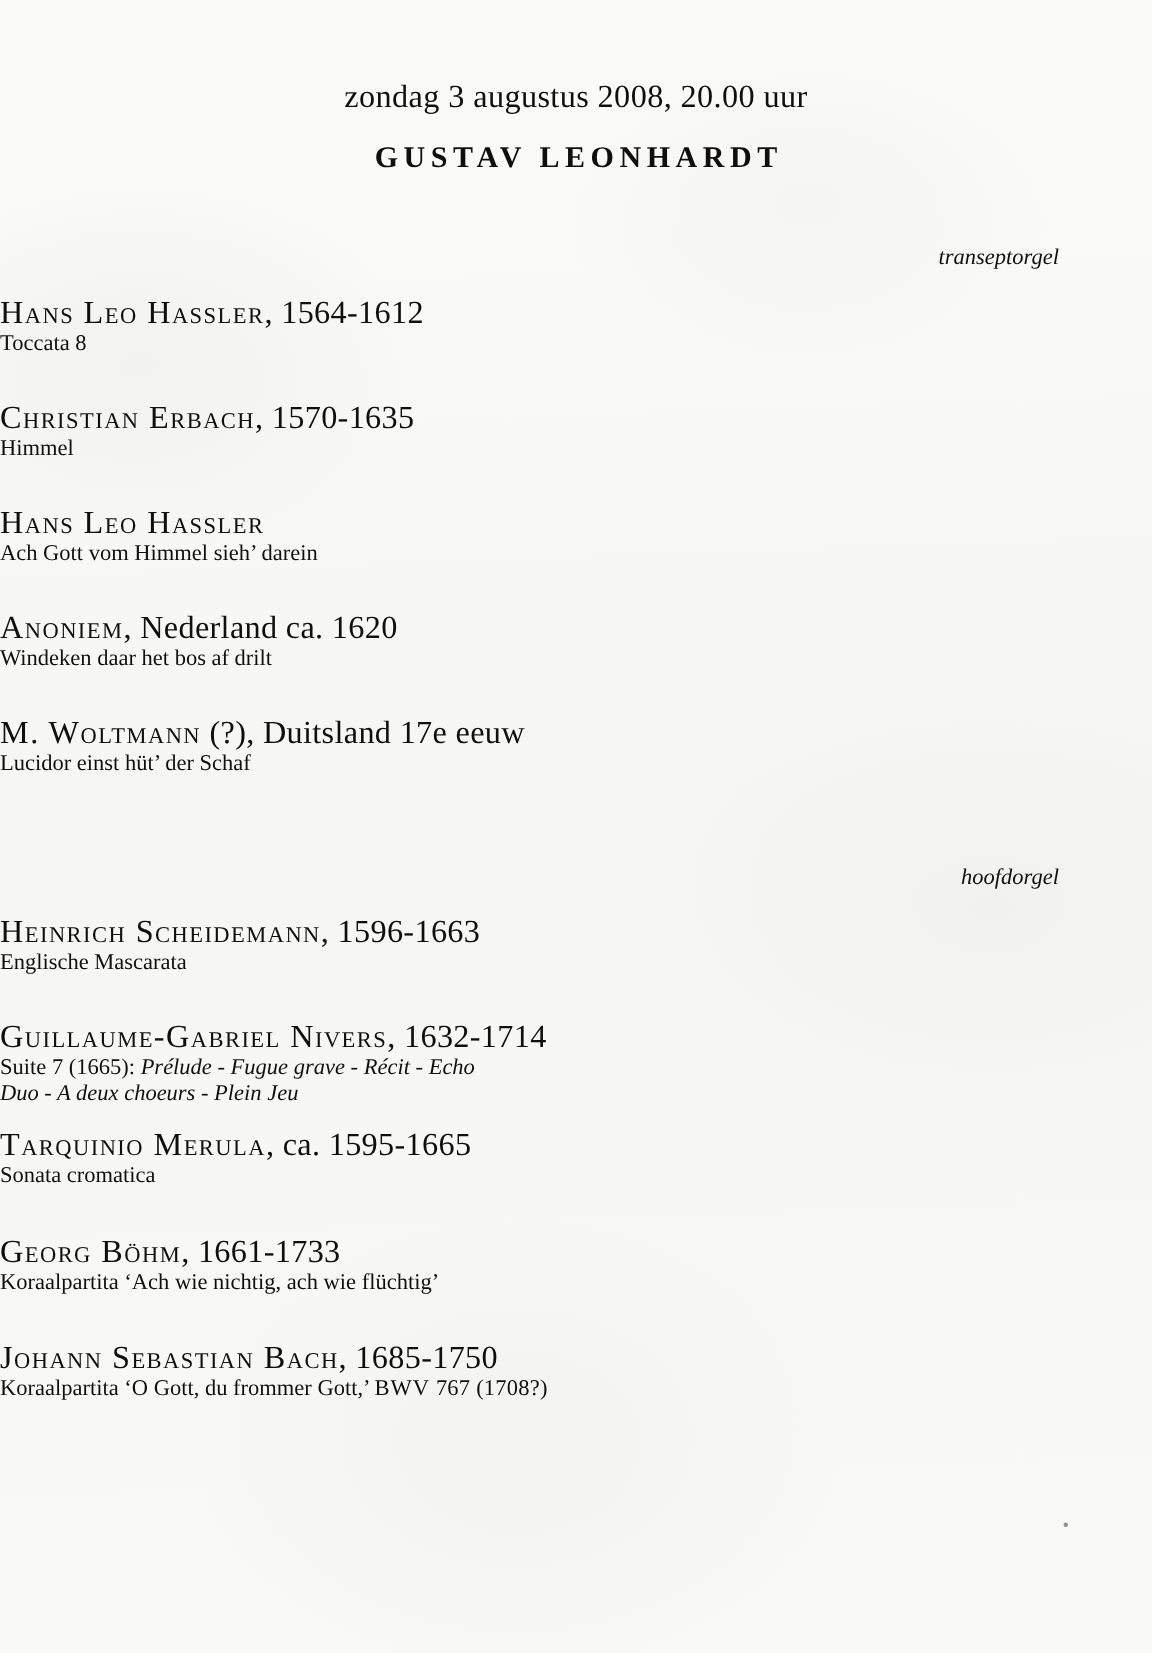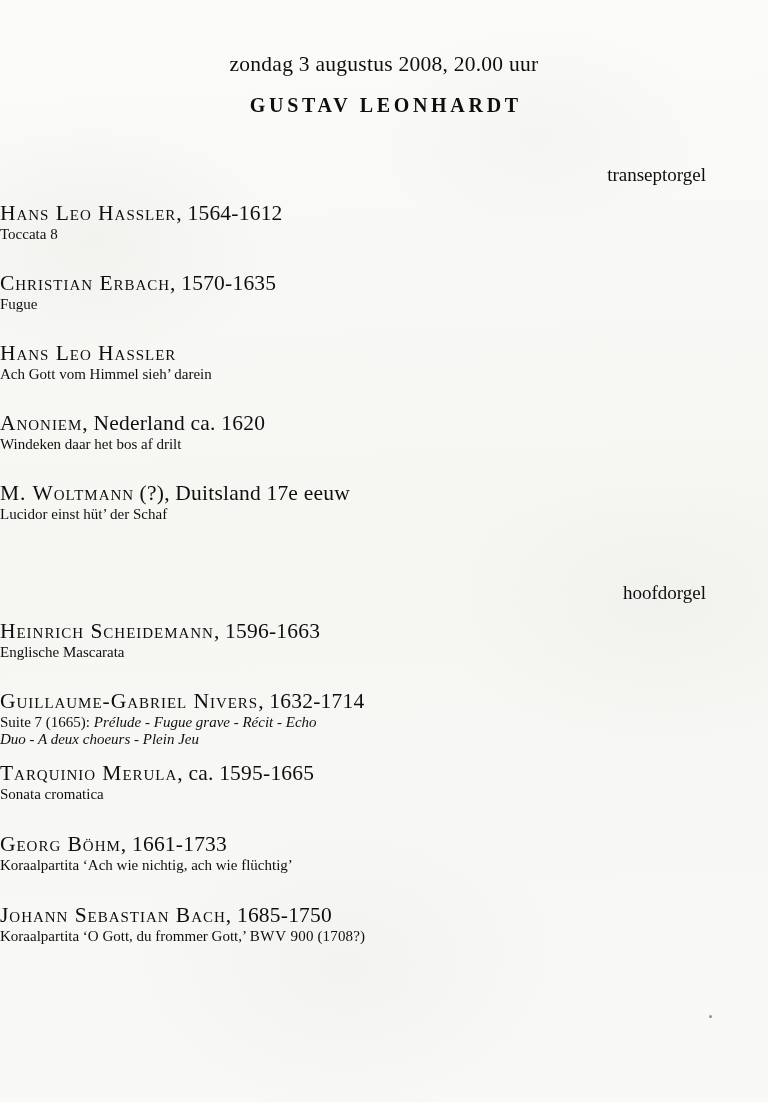--- a/index.html
+++ b/index.html
@@ -53,21 +53,22 @@
     font-weight: 700;
     letter-spacing: 0.185em;
     text-indent: 0.185em;
     margin: 0;
     padding-top: 17px;
   }
 
   
   .organ-label {
     text-align: right;
-    font-size: 19px;
+    font-style: italic;
+    font-size: 15px;
     padding-right: 62px;
     margin: 0;
   }
   .organ-label.first { padding-top: 47px; }
   .organ-label.second { padding-top: 59px; }
 
   
   .works { margin: 0; padding: 0; list-style: none; }
   .work { text-align: left; margin: 0; }
 
@@ -122,21 +123,21 @@
 
   <ul class="works">
 
     <li class="work gap-first">
       <p class="composer"><span class="sc">Hans Leo Hassler</span><span class="yr">, 1564-1612</span></p>
       <p class="title-line">Toccata 8</p>
     </li>
 
     <li class="work gap">
       <p class="composer"><span class="sc">Christian Erbach</span><span class="yr">, 1570-1635</span></p>
-      <p class="title-line">Fugue</p>
+      <p class="title-line">Himmel</p>
     </li>
 
     <li class="work gap">
       <p class="composer"><span class="sc">Hans Leo Hassler</span><span class="yr"></span></p>
       <p class="title-line">Ach Gott vom Himmel sieh’ darein</p>
     </li>
 
     <li class="work gap">
       <p class="composer"><span class="sc">Anoniem</span><span class="plain yr">, Nederland ca. 1620</span></p>
       <p class="title-line">Windeken daar het bos af drilt</p>
@@ -169,20 +170,20 @@
       <p class="title-line">Sonata cromatica</p>
     </li>
 
     <li class="work gap-lg">
       <p class="composer"><span class="sc">Georg Böhm</span><span class="yr">, 1661-1733</span></p>
       <p class="title-line">Koraalpartita ‘Ach wie nichtig, ach wie flüchtig’</p>
     </li>
 
     <li class="work gap-lg">
       <p class="composer"><span class="sc">Johann Sebastian Bach</span><span class="yr">, 1685-1750</span></p>
-      <p class="title-line"><span>Koraalpartita ‘O Gott, du frommer Gott,’ </span><span class="sc">BWV</span><span class="yr"> 900 (1708?)</span></p>
+      <p class="title-line"><span>Koraalpartita ‘O Gott, du frommer Gott,’ </span><span class="sc">BWV</span><span class="yr"> 767 (1708?)</span></p>
     </li>
 
   </ul>
 
   <div class="speck"></div>
 
 </div>
 
 </body></html>

